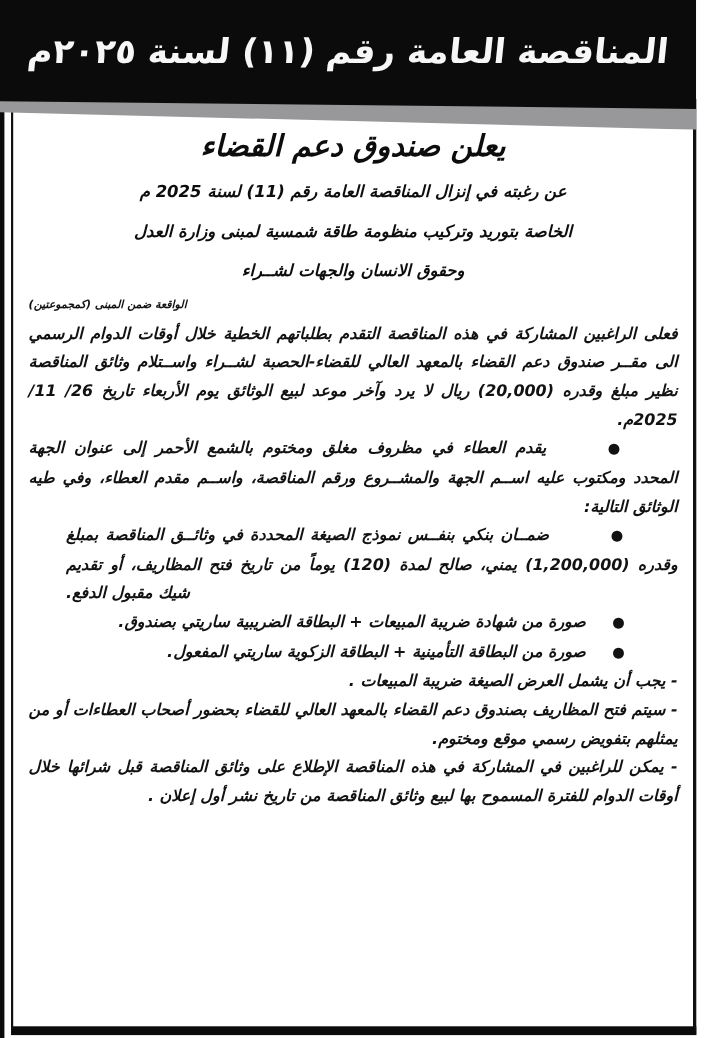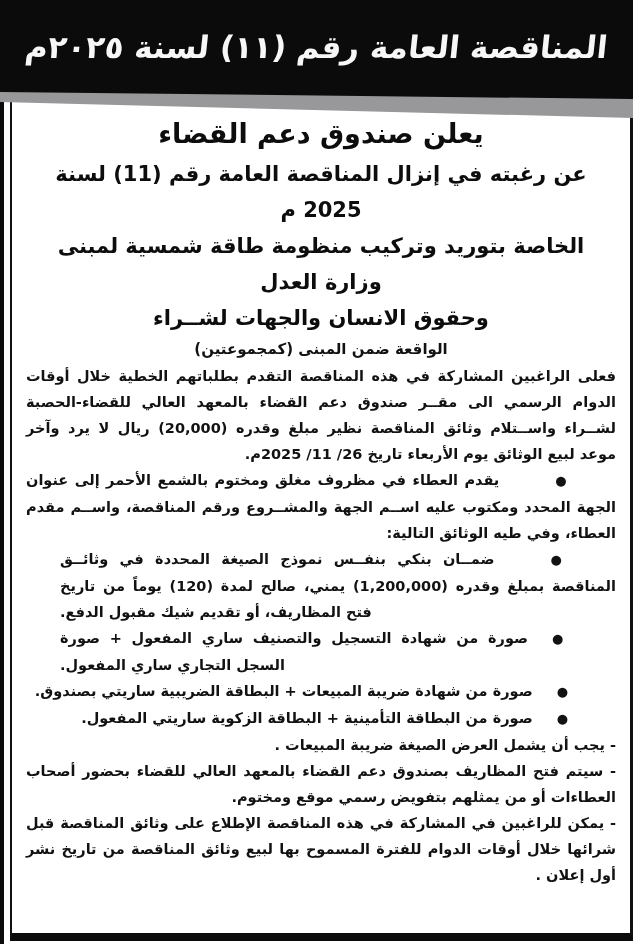--- a/index.html
+++ b/index.html
@@ -26,29 +26,29 @@
     clip-path:polygon(0 0,633px 0,633px 99px,0 92px);
     display:flex;align-items:center;justify-content:center;
   }
   .banner-title{
     color:#f7f7f7;font-weight:bold;font-size:31px;direction:rtl;
     transform:skewX(-6deg);letter-spacing:0;white-space:nowrap;padding-bottom:8px;
   }
   .content{
     position:absolute;left:12px;top:104px;width:616px;height:830px;
     box-sizing:border-box;padding:8px 12px 0 14px;direction:rtl;color:#121212;
-    font-weight:bold;font-size:14.5px;line-height:26px;overflow:hidden;
+    font-weight:bold;font-size:14.5px;line-height:26px;overflow:hidden;font-style:italic;
   }
   .org-heading{
     text-align:center;font-size:27px;line-height:40px;margin:2px 0 2px 0;color:#0d0d0d;
   }
   .subtitle{
-    text-align:center;font-size:21px;line-height:36px;color:#0d0d0d;
+    text-align:center;font-size:15px;line-height:36px;color:#0d0d0d;
   }
-  .intro-line{text-align:center;font-size:15px;line-height:27px;}
+  .intro-line{text-align:left;font-size:10px;line-height:27px;}
   .para{
     text-align:justify;text-align-last:right;margin:0;
   }
   .bullet{
     text-align:justify;text-align-last:right;text-indent:48px;margin:0;
   }
   .bullet .gap{display:inline-block;width:56px;}
   .bullet.small .gap{display:inline-block;width:24px;}
   .bullet.flush-left{text-align-last:left;margin-left:34px;}
   .mark{font-size:13px;}
@@ -78,23 +78,20 @@
     <p class="para">فعلى الراغبين المشاركة في هذه المناقصة التقدم بطلباتهم الخطية خلال أوقات الدوام الرسمي الى مقــر صندوق دعم القضاء بالمعهد العالي للقضاء-الحصبة لشــراء واســتلام وثائق المناقصة نظير مبلغ وقدره (20,000) ريال  لا يرد وآخر موعد لبيع الوثائق يوم الأربعاء تاريخ 26/ 11/ 2025م.</p>
 
     <div class="bullet">
       <span class="mark">●</span><span class="gap"></span><span>يقدم العطاء في مظروف مغلق ومختوم بالشمع الأحمر إلى عنوان الجهة المحدد ومكتوب عليه اســم الجهة والمشــروع ورقم المناقصة، واســم مقدم العطاء، وفي طيه الوثائق التالية:</span>
     </div>
 
     <div class="bullet flush-left">
       <span class="mark">●</span><span class="gap"></span><span>ضمــان بنكي بنفــس نموذج الصيغة المحددة في وثائــق المناقصة بمبلغ وقدره (1,200,000) يمني، صالح لمدة (120) يوماً من تاريخ فتح المظاريف، أو تقديم شيك مقبول الدفع.</span>
     </div>
 
-    <div class="bullet small flush-left">
-      <span class="mark">●</span><span class="gap"></span><span>صورة من شهادة التسجيل والتصنيف ساري المفعول + صورة السجل التجاري ساري المفعول.</span>
-    </div>
 
     <div class="bullet small">
       <span class="mark">●</span><span class="gap"></span><span>صورة من شهادة ضريبة المبيعات + البطاقة الضريبية ساريتي بصندوق.</span>
     </div>
 
     <div class="bullet small">
       <span class="mark">●</span><span class="gap"></span><span>صورة من البطاقة التأمينية + البطاقة الزكوية ساريتي المفعول.</span>
     </div>
 
 

